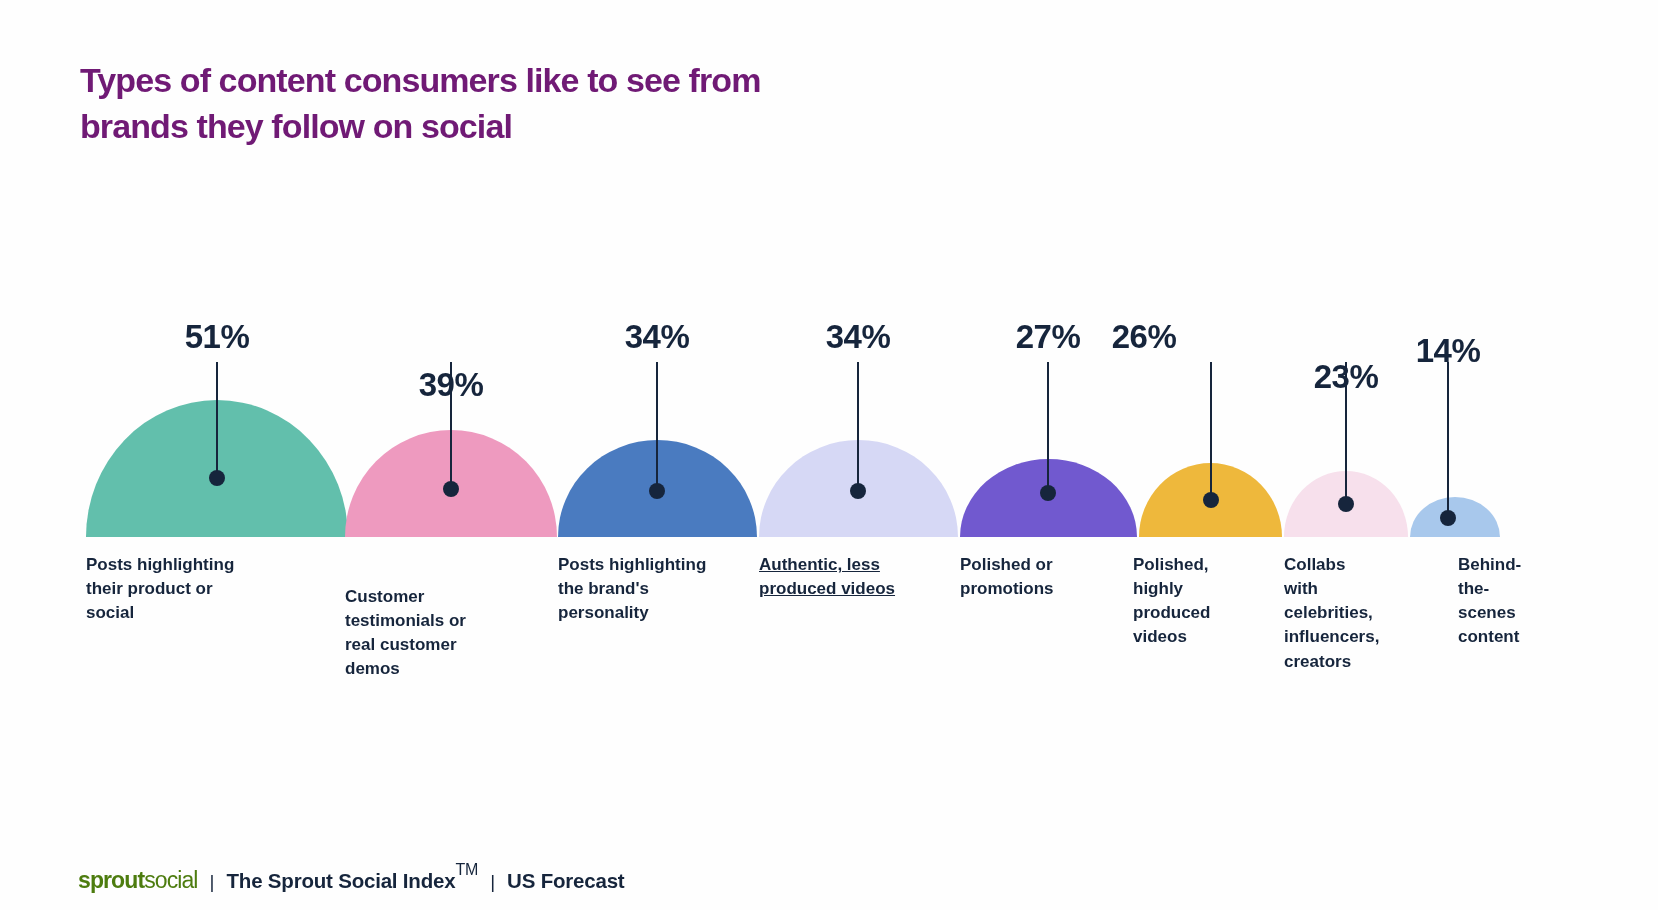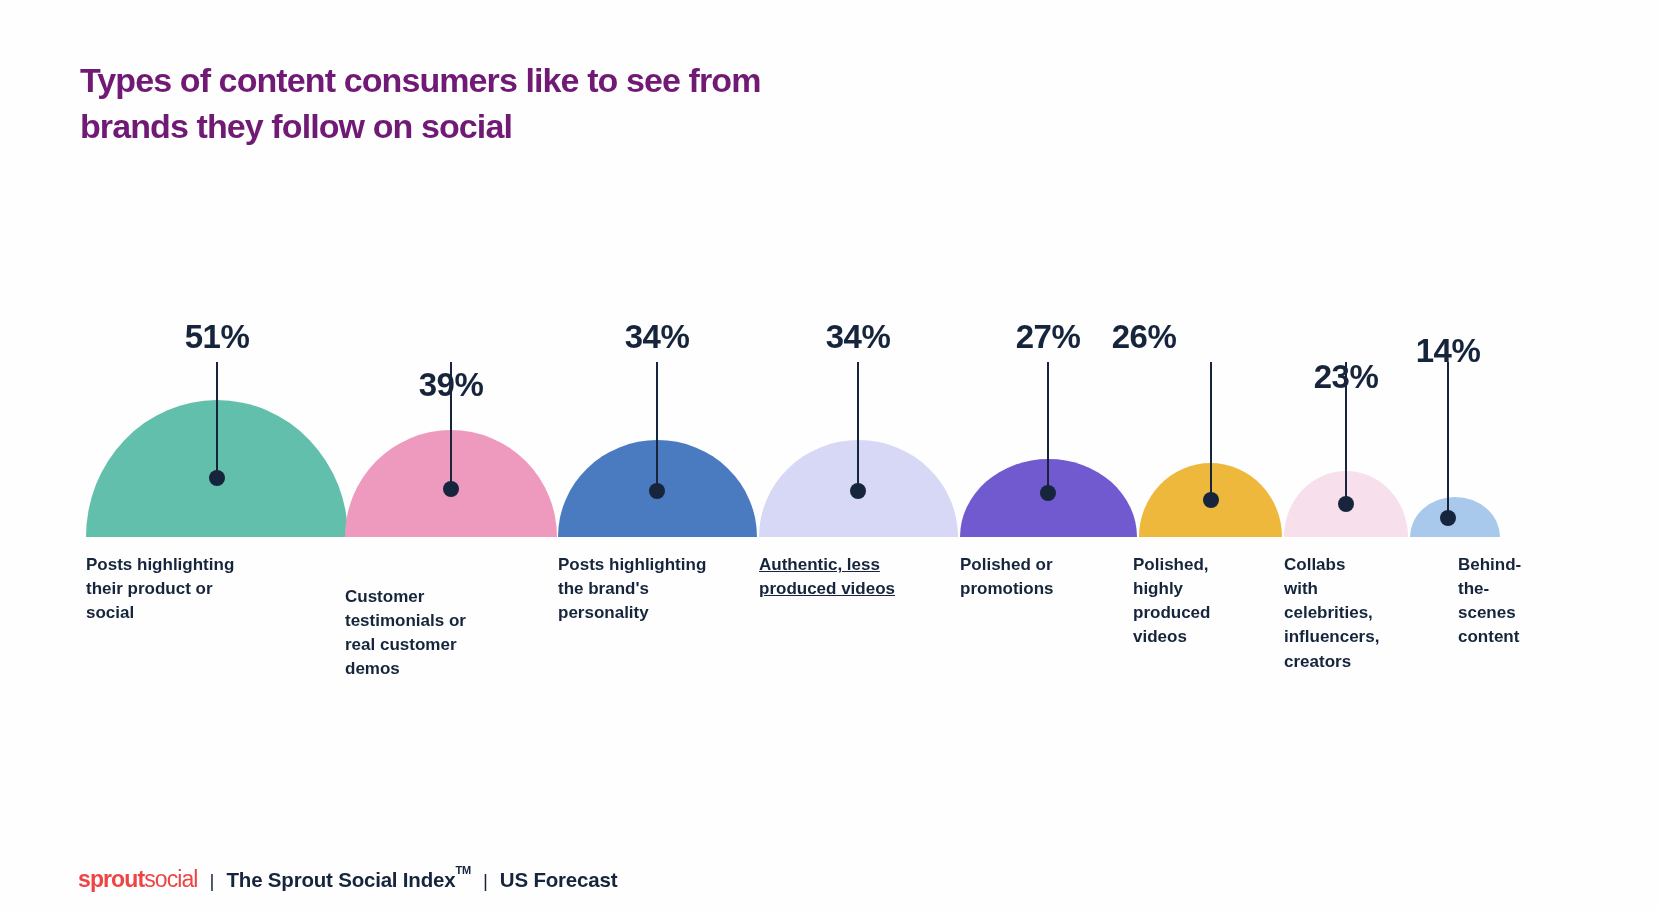--- a/index.html
+++ b/index.html
@@ -81,39 +81,39 @@
     left: 78px;
     top: 866px;
     display: flex;
     align-items: baseline;
     gap: 0px;
     white-space: nowrap;
   }
   .logo {
     font-size: 23px;
     letter-spacing: -0.9px;
-    color: #ef4444;
+    color: #4d7c0f;
   }
   .logo .b { font-weight: 700; }
   .logo .l { font-weight: 400; }
   .sep {
     font-size: 19px;
     font-weight: 400;
     color: #16253C;
     margin: 0 12px;
   }
   .footer-text {
     font-size: 20.5px;
     font-weight: 700;
     letter-spacing: -0.2px;
     color: #16253C;
   }
   .tm {
-    font-size: 11px;
-    font-weight: 700;
+    font-size: 16px;
+    font-weight: 400;
     vertical-align: super;
     position: relative;
     top: -5px;
   }
 </style>
 </head>
 <body>
 
 <div class="canvas">
 

